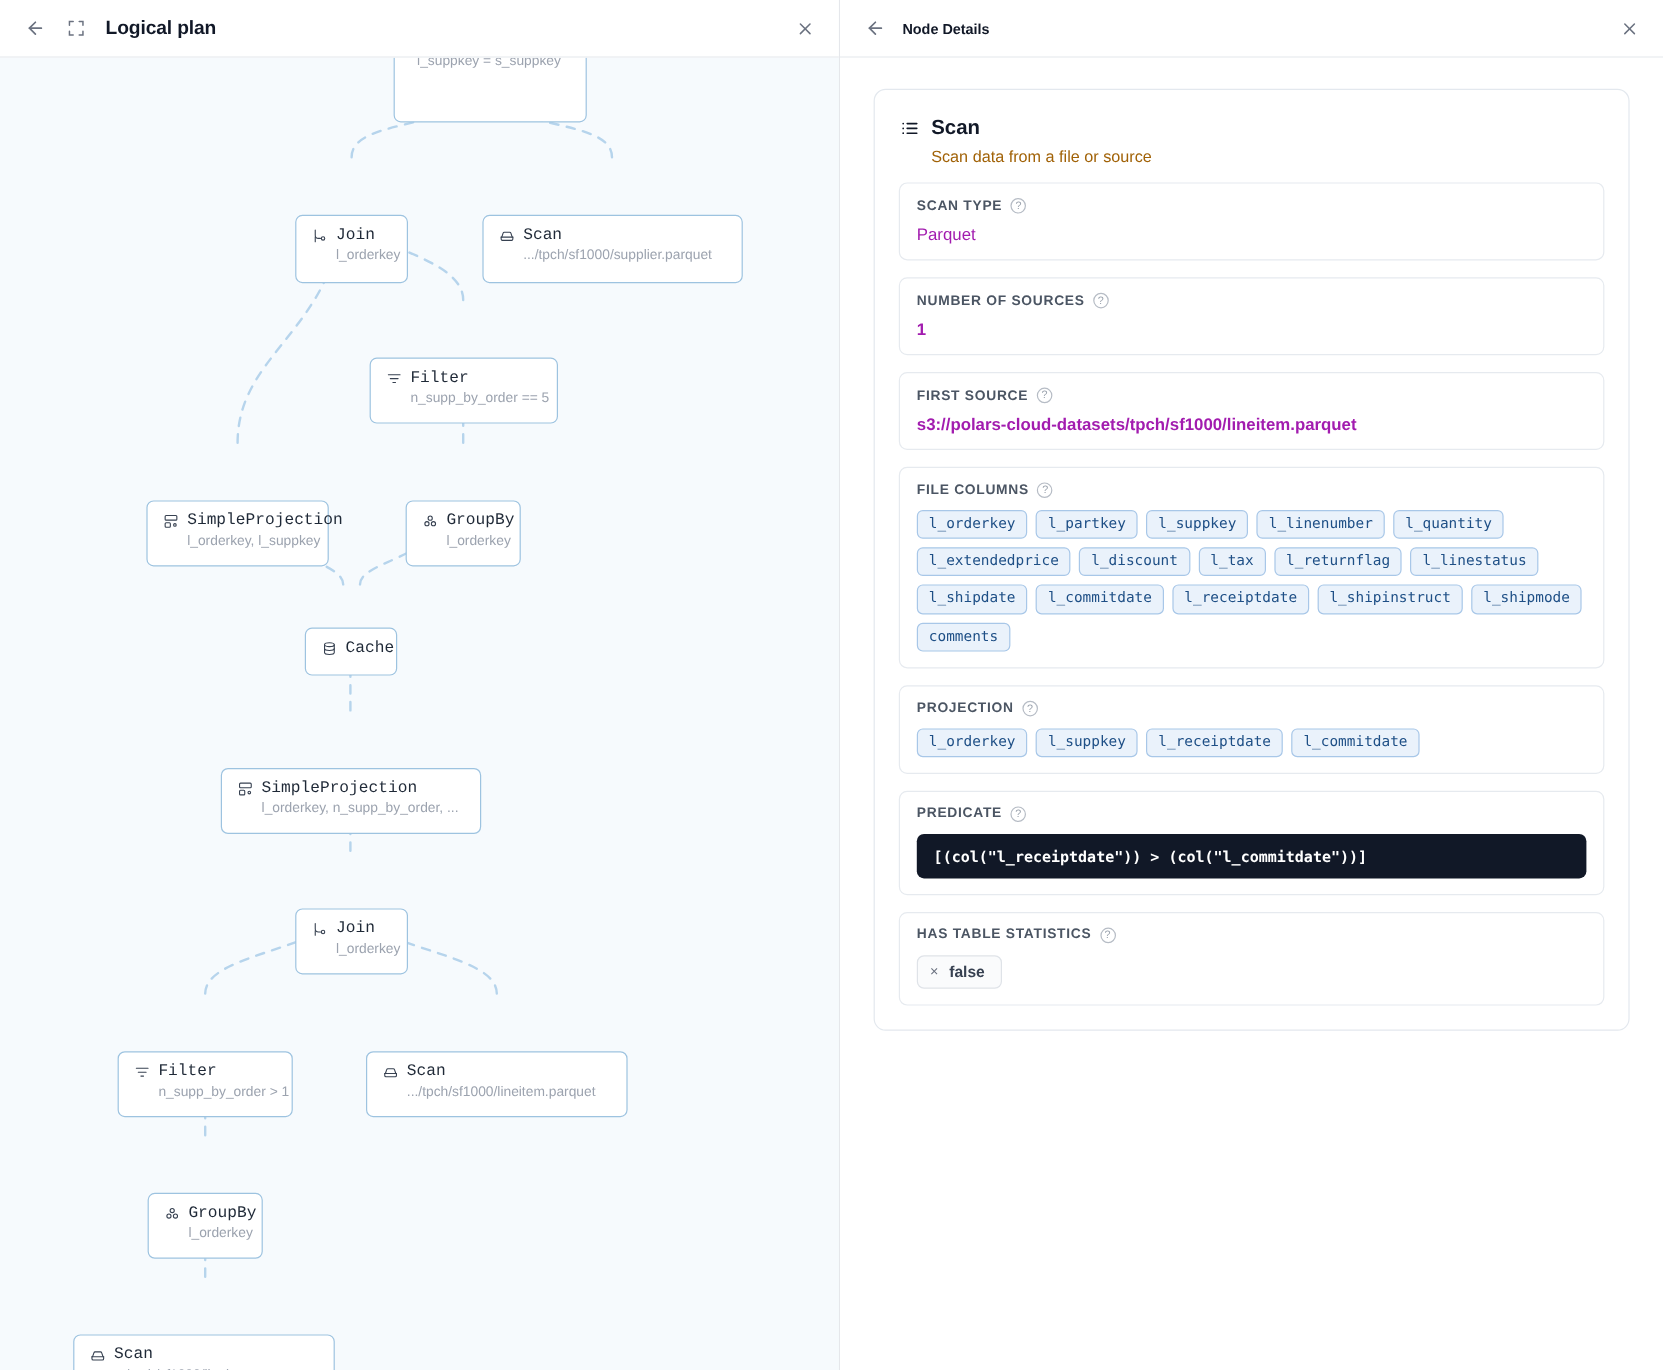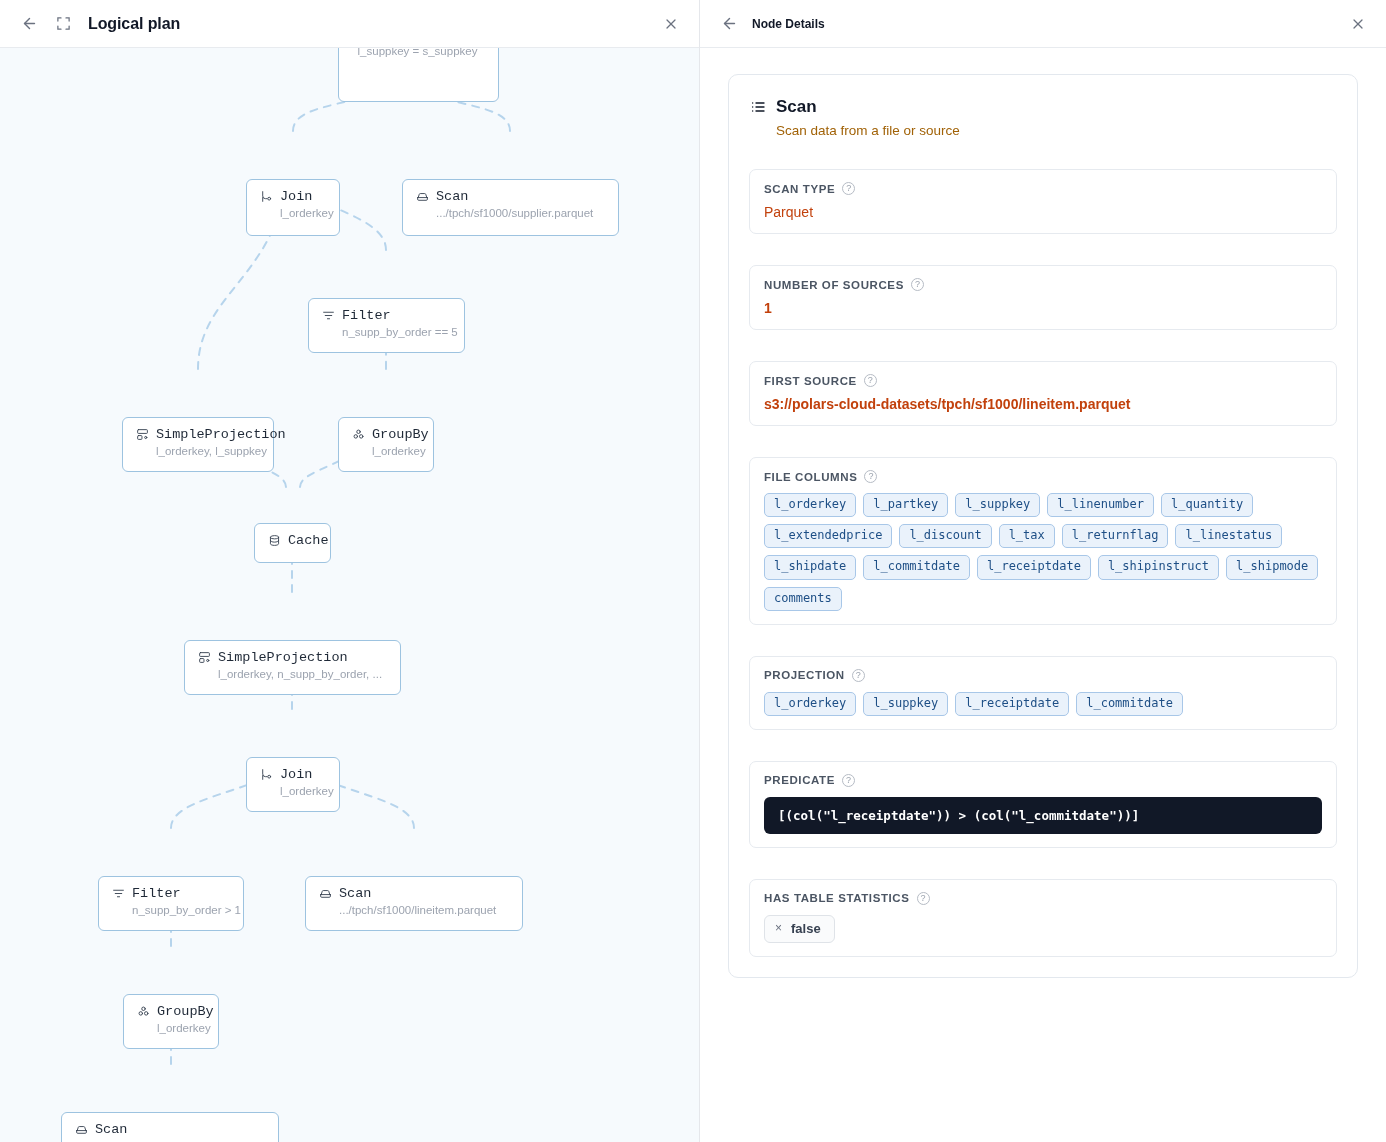--- a/index.html
+++ b/index.html
@@ -91,34 +91,34 @@
   }
   .dc-head { display: flex; align-items: center; gap: 10px; }
   .dc-ico { width: 17px; height: 17px; color: #111827; display:flex;
             align-items:center; justify-content:center; }
   .dc-title { font-size: 17px; font-weight: bold; color: #111827; }
   .dc-desc { font-size: 13.5px; color: #a16207; margin: 6px 0 0 27px; }
 
   .field {
     border: 1px solid #e6eaef; border-radius: 7px;
     padding: 12px 14px 13px 14px;
-    margin-top: 31px;
+    margin-top: 14px;
   }
   .field-head { display: flex; align-items: center; gap: 7px; }
   .field-label {
     font-size: 11.5px; font-weight: bold; color: #4b5563;
     letter-spacing: 0.6px;
   }
   .qmark {
     width: 13px; height: 13px; border-radius: 50%;
     border: 1px solid #b6bcc5; color: #9aa2ad;
     font-size: 9px; line-height: 11px; text-align: center;
     font-family: "Liberation Sans", sans-serif; cursor: pointer;
   }
-  .field-value { font-size: 14px; color: #c2410c; margin-top: 9px; }
+  .field-value { font-size: 14px; color: #a21caf; margin-top: 9px; }
   .field-value.bold { font-weight: bold; }
 
   .tags { display: flex; flex-wrap: wrap; gap: 7px; margin-top: 10px; }
   .tag {
     border: 1px solid #a8c7e8; background: #eaf2fb;
     color: #1e4f86; border-radius: 5px;
     padding: 4px 9px 5px 9px;
     font-family: "DejaVu Sans Mono", monospace;
     font-size: 12px; line-height: 1.1;
     cursor: pointer;
@@ -198,21 +198,21 @@
           <path d="M171,780 C171,750 250,745 283,719"></path>
 
           <path d="M414,780 C414,750 335,745 301,719"></path>
 
           <path d="M171,898 C171,875 171,865 171,835"></path>
 
           <path d="M171,1016 C171,995 171,985 171,953"></path>
         </g>
       </svg>
       <div id="nodes-layer">
-          <div class="node" style="left: 338px; top: -16px; width: 161px; min-height: 70px;">
+          <div class="node" style="left: 328px; top: -16px; width: 161px; min-height: 70px;">
             <div class="node-sub center">l_suppkey = s_suppkey</div>
           </div>
           <div class="node" style="left: 246px; top: 131px; width: 94px; min-height: 57px;">
             <div class="node-top">
               <span class="node-ico">
                 <svg width="13" height="13" viewBox="0 0 24 24" fill="none" stroke="currentColor" stroke-width="1.7" stroke-linecap="round" stroke-linejoin="round">
                   <path d="M5 3v8a5 5 0 0 0 5 5h3"></path>
                   <circle cx="17" cy="16" r="2.6"></circle>
                   <path d="M5 14l0 7"></path>
                 </svg>

